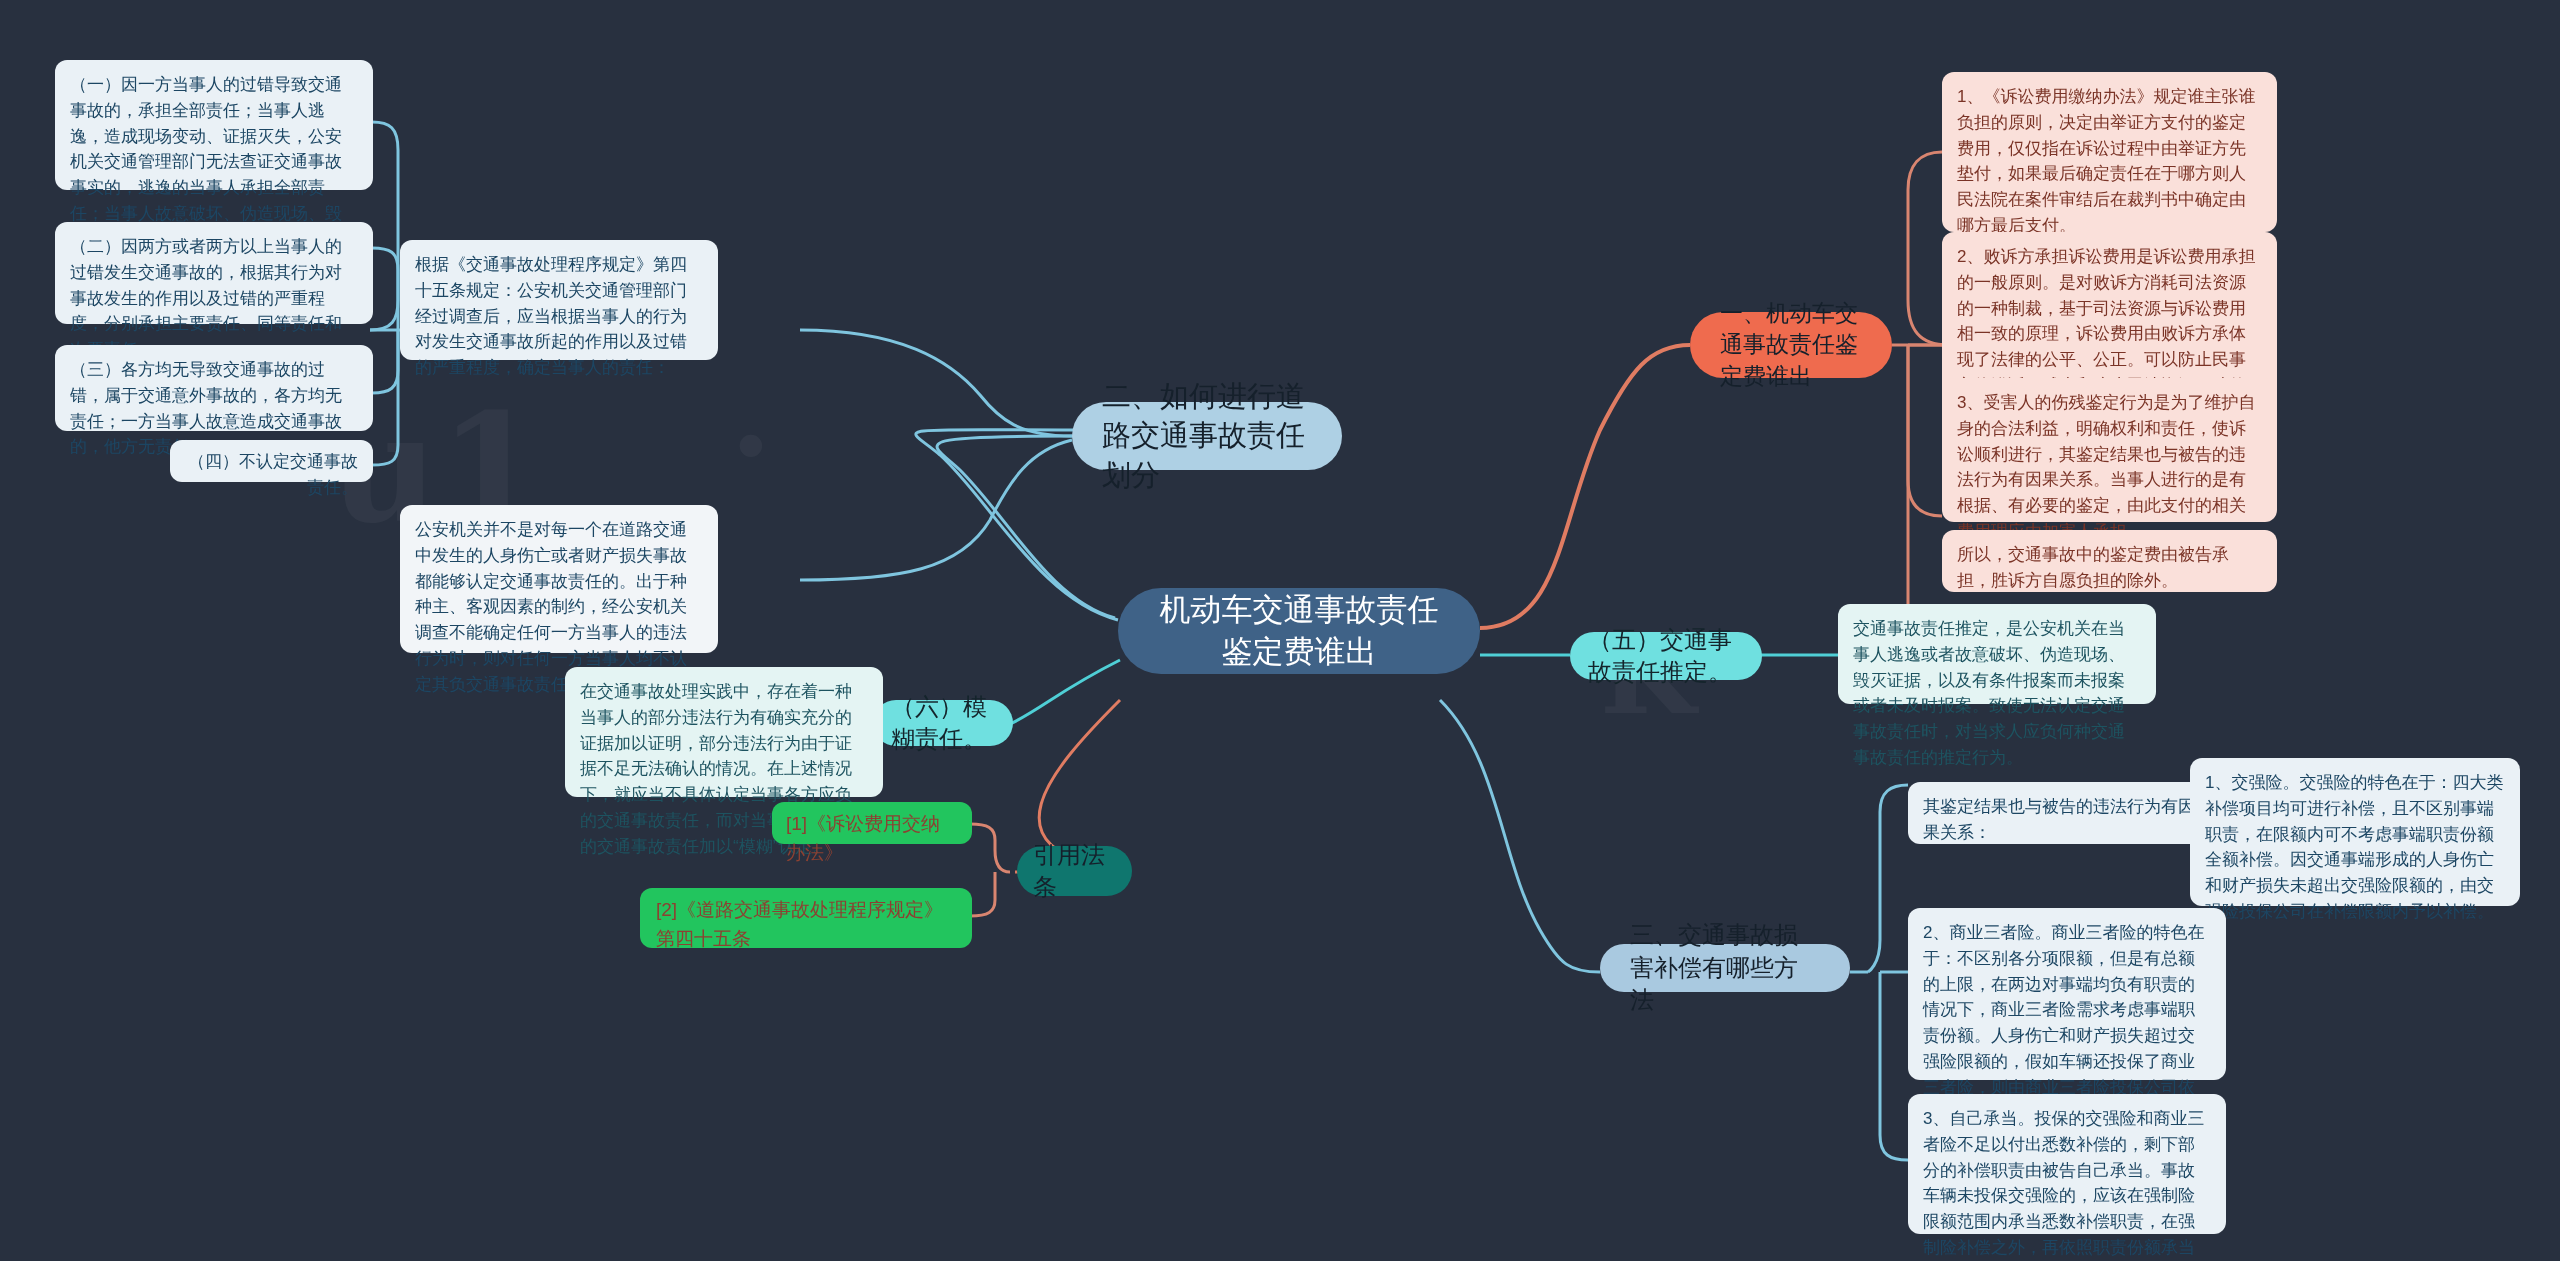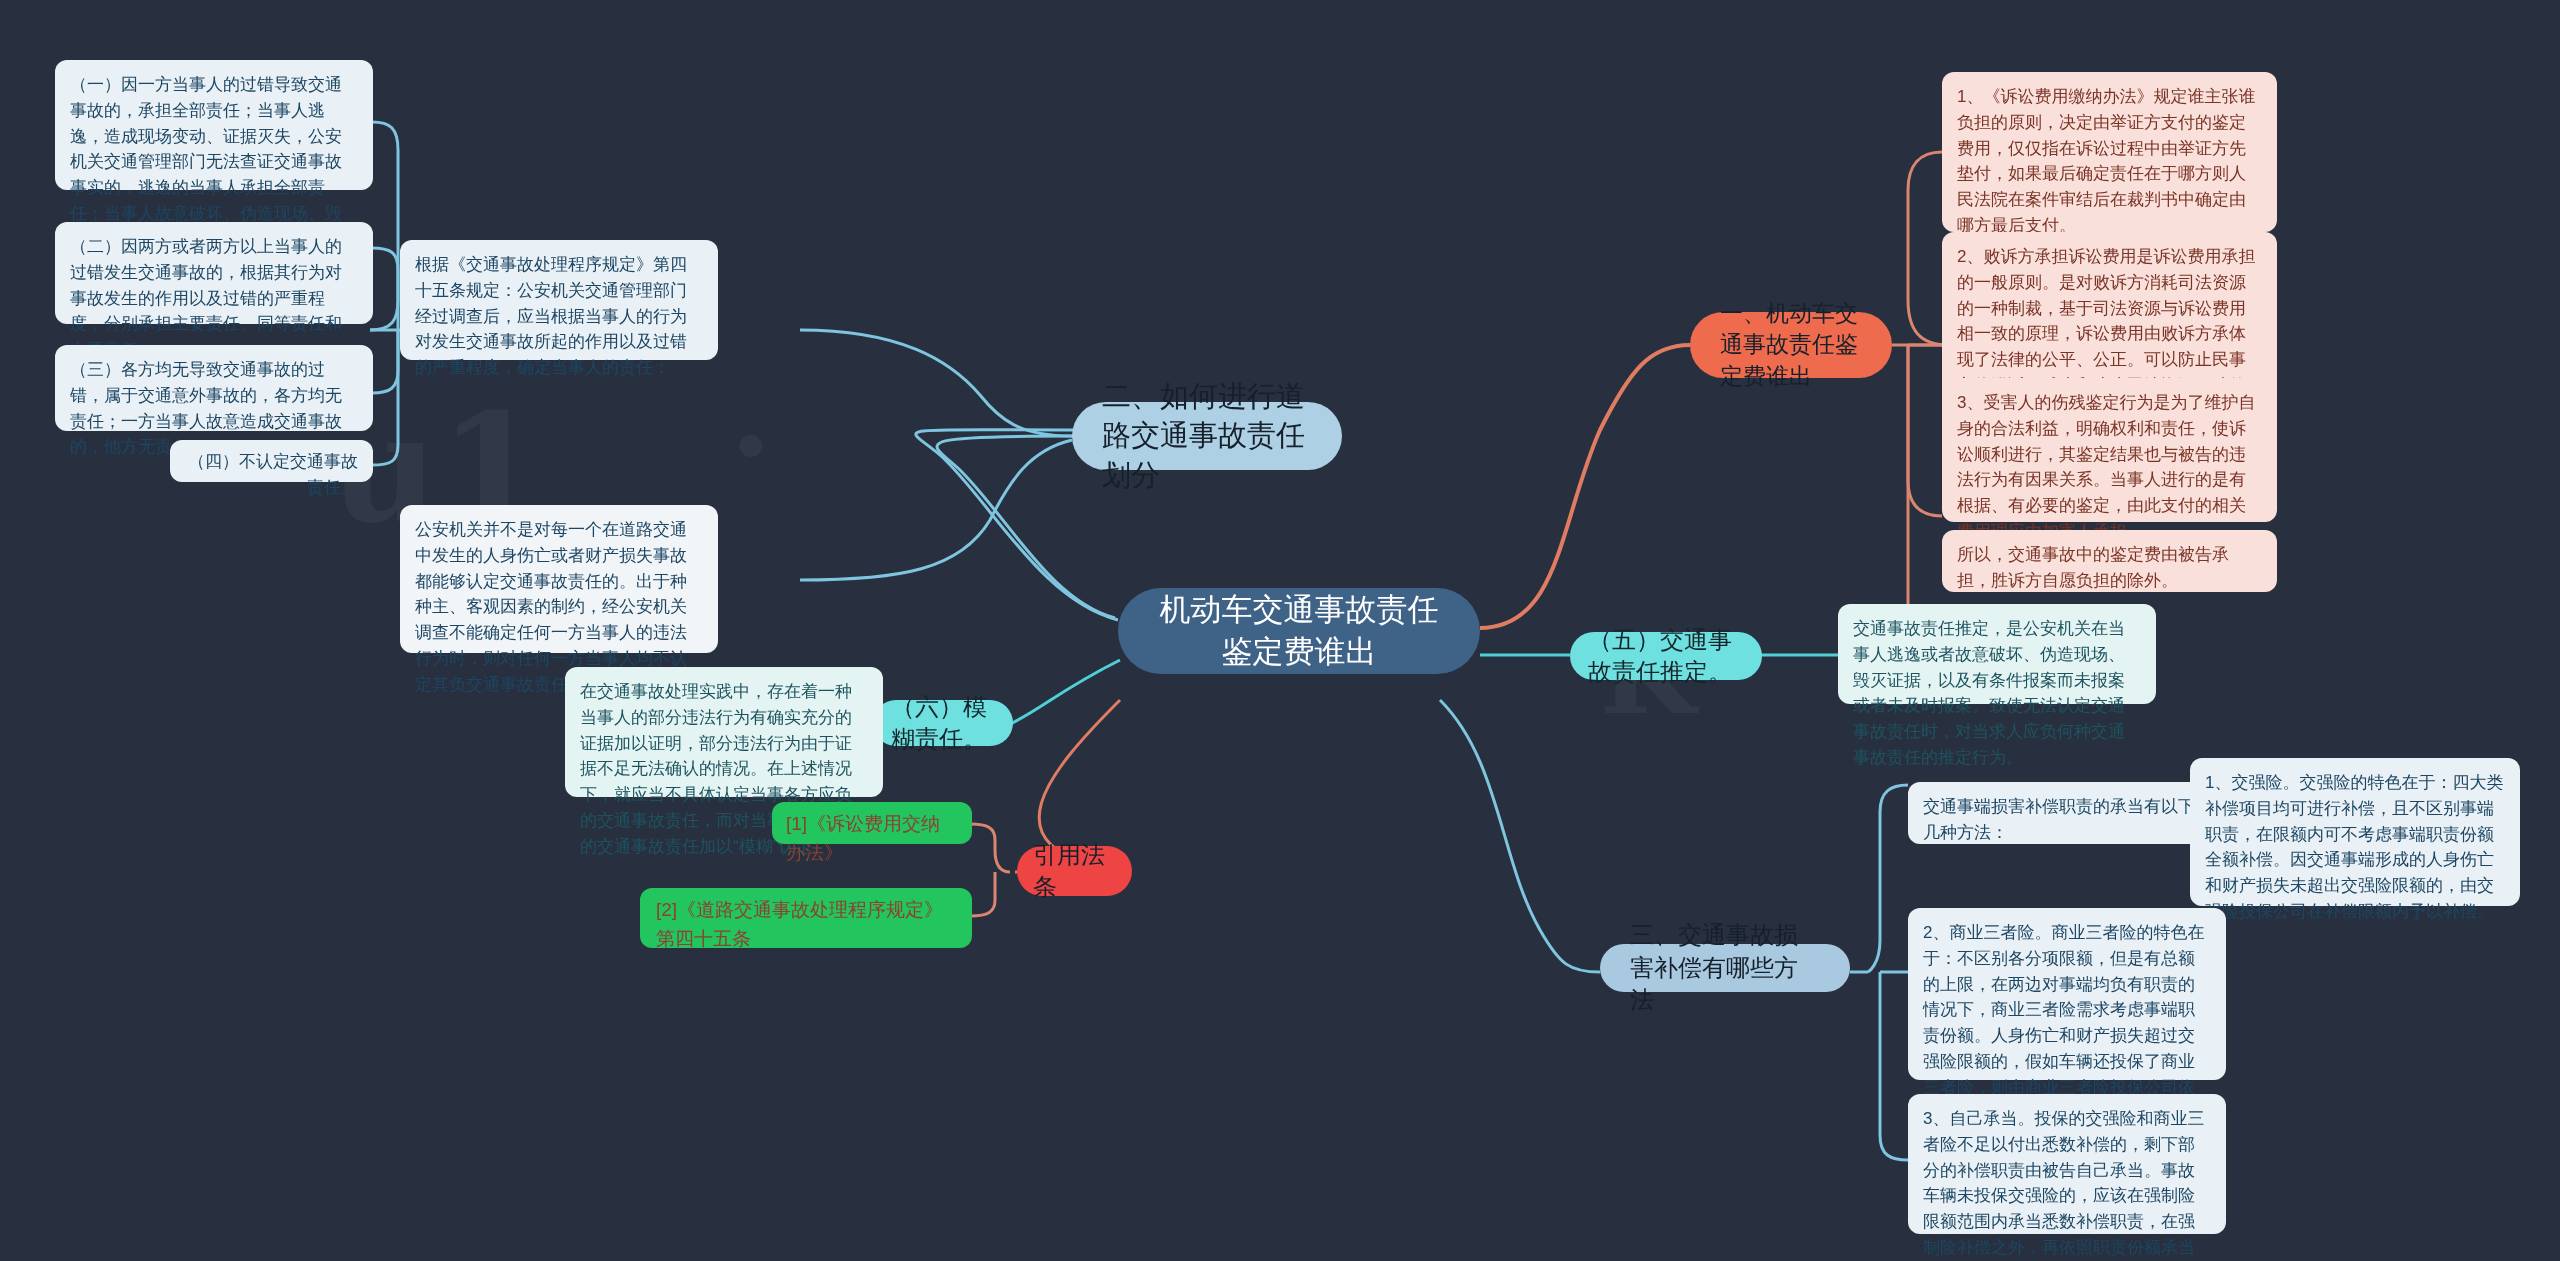--- a/index.html
+++ b/index.html
@@ -19,21 +19,21 @@
     display:flex;align-items:center;
     padding:14px 30px;
     line-height:1.35;
   }
   .pill-center{
     background:#3f6287;color:#ffffff;
     font-size:31px;text-align:center;justify-content:center;
     border-radius:70px;
   }
   .pill-orange{background:#ef6b4e;color:#15202b;font-size:23px;}
-  .pill-orange-sm{background:#ef4444;color:#15202b;font-size:24px;justify-content:center;}
+  .pill-orange-sm{background:#0f766e;color:#15202b;font-size:24px;justify-content:center;}
   .pill-blue{background:#aed0e4;color:#15202b;font-size:29px;}
   .pill-blue2{background:#a9c9e0;color:#15202b;font-size:24px;justify-content:center;}
   .pill-teal{background:#6fe0e0;color:#14242b;font-size:24px;justify-content:center;}
 
   
   .box{
     border-radius:12px;
     padding:12px 15px;
     font-size:17px;
     line-height:1.52;
@@ -166,21 +166,21 @@
   </div>
   <div class="node box box-teal" style="left:565px;top:667px;width:318px;height:130px;">
     <span>在交通事故处理实践中，存在着一种当事人的部分违法行为有确实充分的证据加以证明，部分违法行为由于证据不足无法确认的情况。在上述情况下，就应当不具体认定当事各方应负的交通事故责任，而对当事各方承担的交通事故责任加以“模糊”认定。</span>
   </div>
 
   <div class="node pill pill-blue2" style="left:1600px;top:944px;width:250px;height:48px;">
     <span>三、交通事故损害补偿有哪些方法</span>
   </div>
 
   <div class="node box box-blue" style="left:1908px;top:782px;width:318px;height:62px;">
-    <span>交通事端损害补偿职责的承当有以下几种方法：</span>
+    <span>其鉴定结果也与被告的违法行为有因果关系：</span>
   </div>
 
   <div class="node box box-blue" style="left:2190px;top:758px;width:330px;height:148px;">
     <span>1、交强险。交强险的特色在于：四大类补偿项目均可进行补偿，且不区别事端职责，在限额内可不考虑事端职责份额全额补偿。因交通事端形成的人身伤亡和财产损失未超出交强险限额的，由交强险投保公司在补偿限额内予以补偿。</span>
   </div>
   <div class="node box box-blue" style="left:1908px;top:908px;width:318px;height:172px;">
     <span>2、商业三者险。商业三者险的特色在于：不区别各分项限额，但是有总额的上限，在两边对事端均负有职责的情况下，商业三者险需求考虑事端职责份额。人身伤亡和财产损失超过交强险限额的，假如车辆还投保了商业三者险，则由商业三者险投保公司依据事端职责份额在稳妥范围内补偿。</span>
   </div>
   <div class="node box box-blue" style="left:1908px;top:1094px;width:318px;height:140px;">
     <span>3、自己承当。投保的交强险和商业三者险不足以付出悉数补偿的，剩下部分的补偿职责由被告自己承当。事故车辆未投保交强险的，应该在强制险限额范围内承当悉数补偿职责，在强制险补偿之外，再依照职责份额承当相应的补偿职责。</span>

